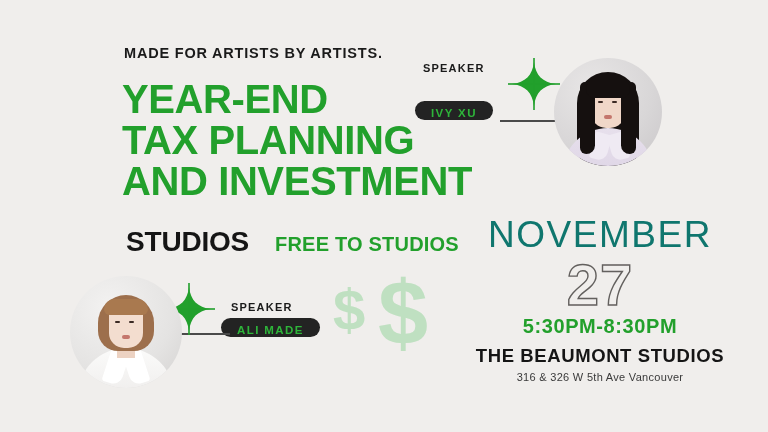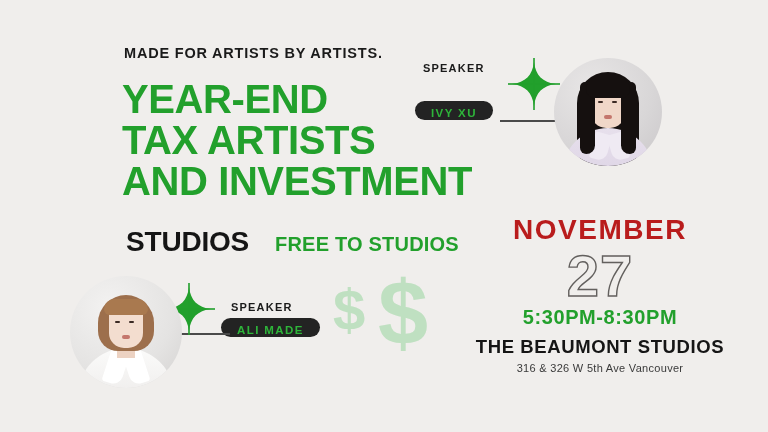--- a/index.html
+++ b/index.html
@@ -269,24 +269,24 @@
 
   
   .date-block {
     position: absolute;
     left: 440px;
     top: 216px;
     width: 320px;
     text-align: center;
   }
   .month {
-    font-size: 28px;
-    font-weight: 700;
+    font-size: 37px;
+    font-weight: 400;
     letter-spacing: 1.5px;
-    color: #b91c1c;
+    color: #0f766e;
     line-height: 1;
   }
   .day {
     font-size: 58px;
     font-weight: 700;
     line-height: 1.02;
     letter-spacing: 1px;
     color: transparent;
     -webkit-text-stroke: 1.4px #63605e;
     margin-top: 2px;
@@ -318,21 +318,21 @@
 </style>
 </head>
 <body>
 
 <div id="poster">
 
   <div class="tagline">MADE FOR ARTISTS BY ARTISTS.</div>
 
   <div class="headline">
     <span class="headline-line">YEAR-END</span>
-    <span class="headline-line">TAX ARTISTS</span>
+    <span class="headline-line">TAX PLANNING</span>
     <span class="headline-line">AND INVESTMENT</span>
   </div>
 
   <div class="workshop-row">
     <span class="workshop-word">STUDIOS</span>
     <span class="free-word">FREE TO STUDIOS</span>
   </div>
 
   <div class="speaker-label sp1-label">SPEAKER</div>
   <div class="speaker-pill sp1-pill">IVY XU</div>

